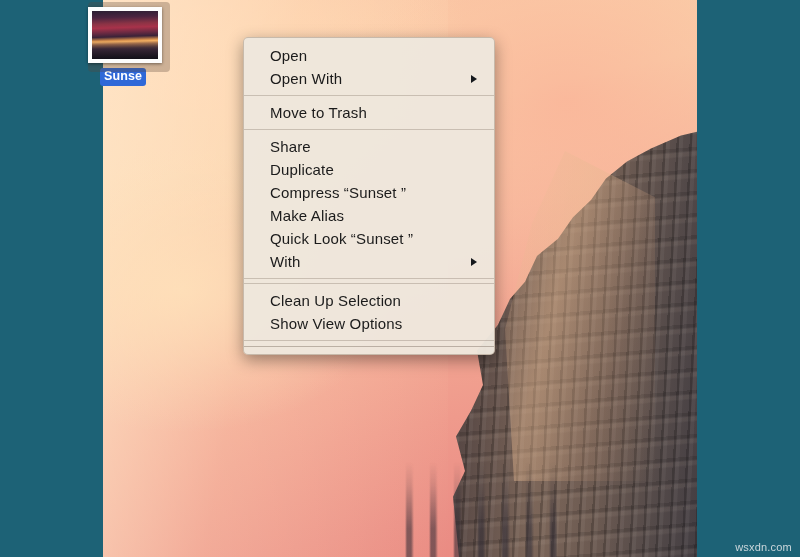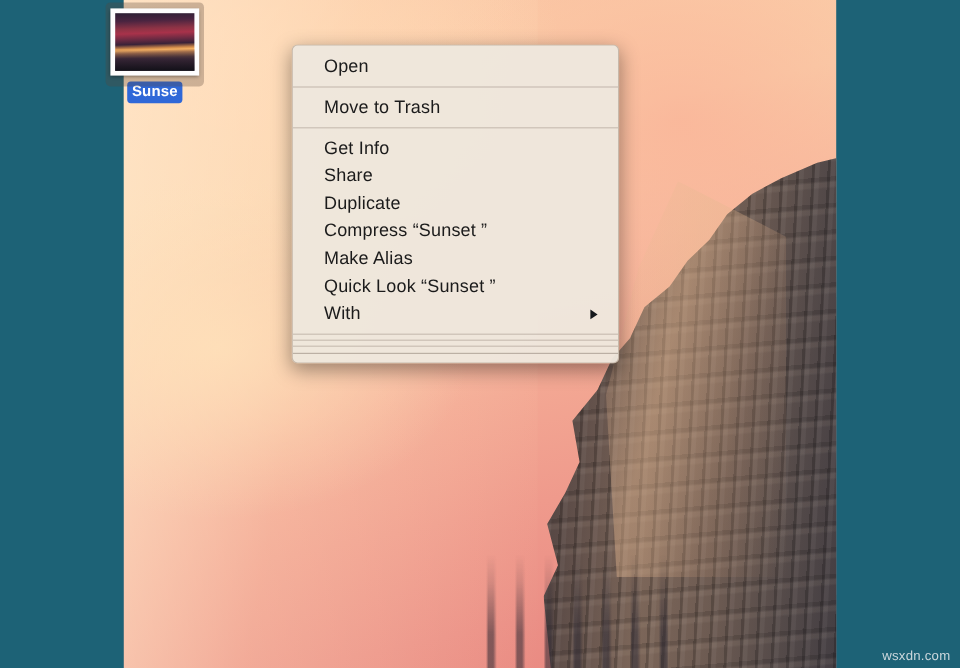--- a/index.html
+++ b/index.html
@@ -103,21 +103,21 @@
       repeating-linear-gradient(90deg, rgba(40,38,48,0.0) 0px, rgba(40,38,48,0.0) 5px, rgba(44,40,50,0.55) 7px, rgba(44,40,50,0.55) 11px, rgba(40,38,48,0.0) 14px, rgba(40,38,48,0.0) 24px);
     -webkit-mask-image: linear-gradient(to top, #000 0%, #000 30%, rgba(0,0,0,0.25) 75%, rgba(0,0,0,0) 100%);
     mask-image: linear-gradient(to top, #000 0%, #000 30%, rgba(0,0,0,0.25) 75%, rgba(0,0,0,0) 100%);
   }
 
   
   #file-icon {
     position: absolute;
     left: 88px;
     top: 2px;
-    width: 82px;
+    width: 70px;
     text-align: center;
     z-index: 4;
   }
   .icon-selbg {
     position: absolute;
     left: 0; top: 0;
     width: 82px; height: 70px;
     background: rgba(90,70,55,0.30);
     border-radius: 4px;
   }
@@ -166,21 +166,21 @@
     border-radius: 3px;
     letter-spacing: .1px;
     white-space: nowrap;
   }
 
   
   #context-menu {
     position: absolute;
     left: 243px;
     top: 37px;
-    width: 273px;
+    width: 252px;
     z-index: 10;
     background: rgba(238,231,221,0.965);
     border: 1px solid rgba(150,130,110,0.45);
     border-radius: 5px;
     box-shadow: 0 5px 16px rgba(0,0,0,0.38);
     padding: 5px 0 4px;
     font-size: 15px;
     color: #1b1b1b;
     overflow: hidden;
   }
@@ -266,36 +266,37 @@
   </div>
   <span class="icon-label">Sunse</span>
 </div>
 
 <div id="context-menu">
 
   <div class="menu-group">
     <div class="menu-item">
       <span>Open</span>
     </div>
+    <div class="menu-item">
+      <span>Open With</span>
+      <span class="submenu-arrow"></span>
+    </div>
   </div>
 
   <div class="menu-sep"></div>
 
   <div class="menu-group">
     <div class="menu-item">
       <span>Move to Trash</span>
     </div>
   </div>
 
   <div class="menu-sep"></div>
 
   <div class="menu-group">
-    <div class="menu-item">
-      <span>Get Info</span>
-    </div>
     <div class="menu-item">
       <span>Share</span>
     </div>
     <div class="menu-item">
       <span>Duplicate</span>
     </div>
     <div class="menu-item">
       <span>Compress “Sunset ”</span>
     </div>
     <div class="menu-item">
@@ -308,20 +309,28 @@
       <span>With</span>
       <span class="submenu-arrow"></span>
     </div>
   </div>
 
   <div class="menu-sep"></div>
 
 
   <div class="menu-sep"></div>
 
+  <div class="menu-group">
+    <div class="menu-item">
+      <span>Clean Up Selection</span>
+    </div>
+    <div class="menu-item">
+      <span>Show View Options</span>
+    </div>
+  </div>
 
   <div class="menu-sep"></div>
 
 
   <div class="menu-sep thick"></div>
 
 
 </div>
 
 <div id="watermark">wsxdn.com</div>

